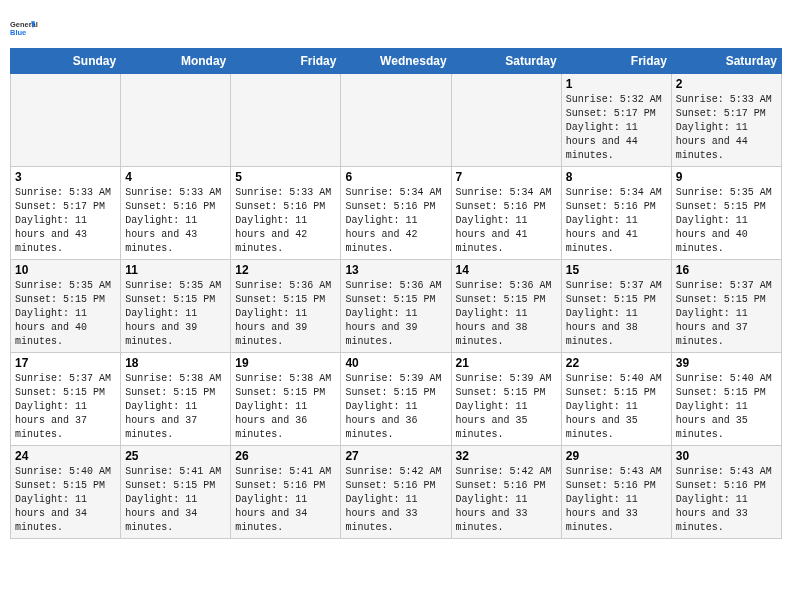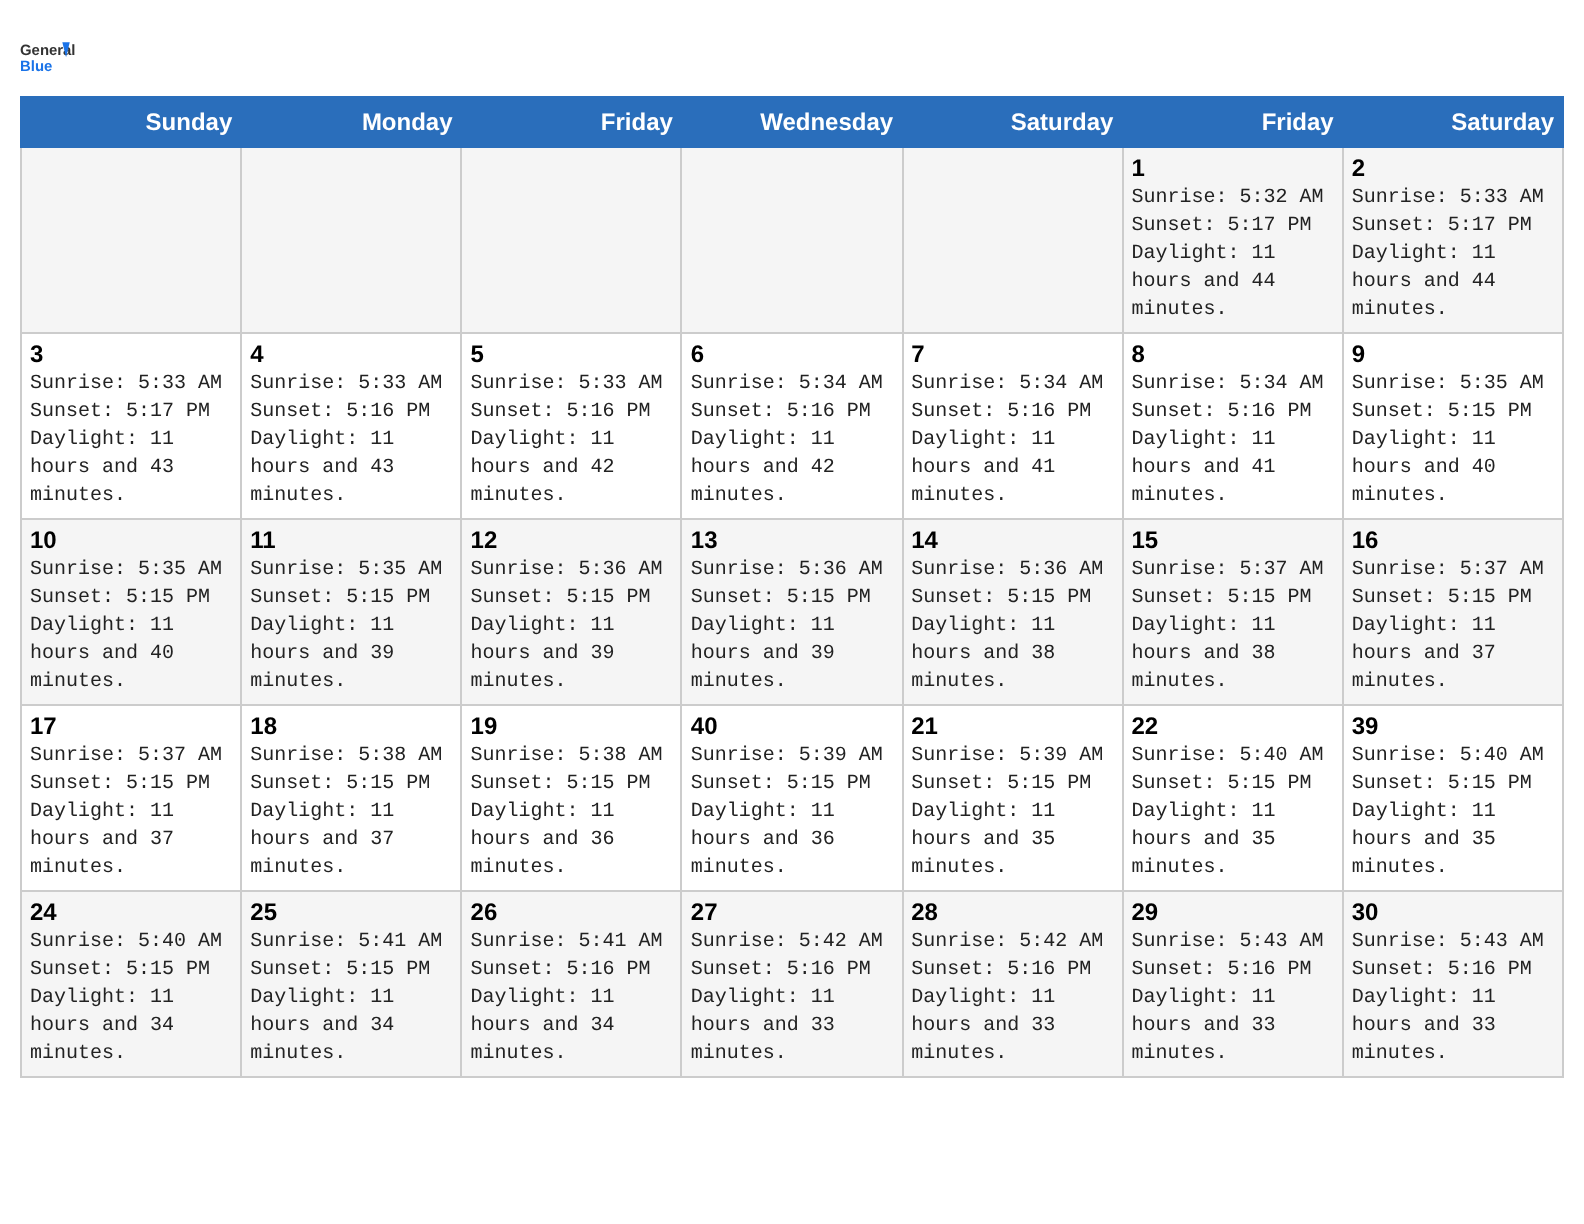--- a/index.html
+++ b/index.html
@@ -228,21 +228,21 @@
         </td>
         <td>
           <span class="day-num">26</span>
           <div class="day-info">Sunrise: 5:41 AM<br>Sunset: 5:16 PM<br>Daylight: 11 hours and 34 minutes.</div>
         </td>
         <td>
           <span class="day-num">27</span>
           <div class="day-info">Sunrise: 5:42 AM<br>Sunset: 5:16 PM<br>Daylight: 11 hours and 33 minutes.</div>
         </td>
         <td>
-          <span class="day-num">28</span>
+          <span class="day-num">32</span>
           <div class="day-info">Sunrise: 5:42 AM<br>Sunset: 5:16 PM<br>Daylight: 11 hours and 33 minutes.</div>
         </td>
         <td>
           <span class="day-num">29</span>
           <div class="day-info">Sunrise: 5:43 AM<br>Sunset: 5:16 PM<br>Daylight: 11 hours and 33 minutes.</div>
         </td>
         <td>
           <span class="day-num">30</span>
           <div class="day-info">Sunrise: 5:43 AM<br>Sunset: 5:16 PM<br>Daylight: 11 hours and 33 minutes.</div>
         </td>

